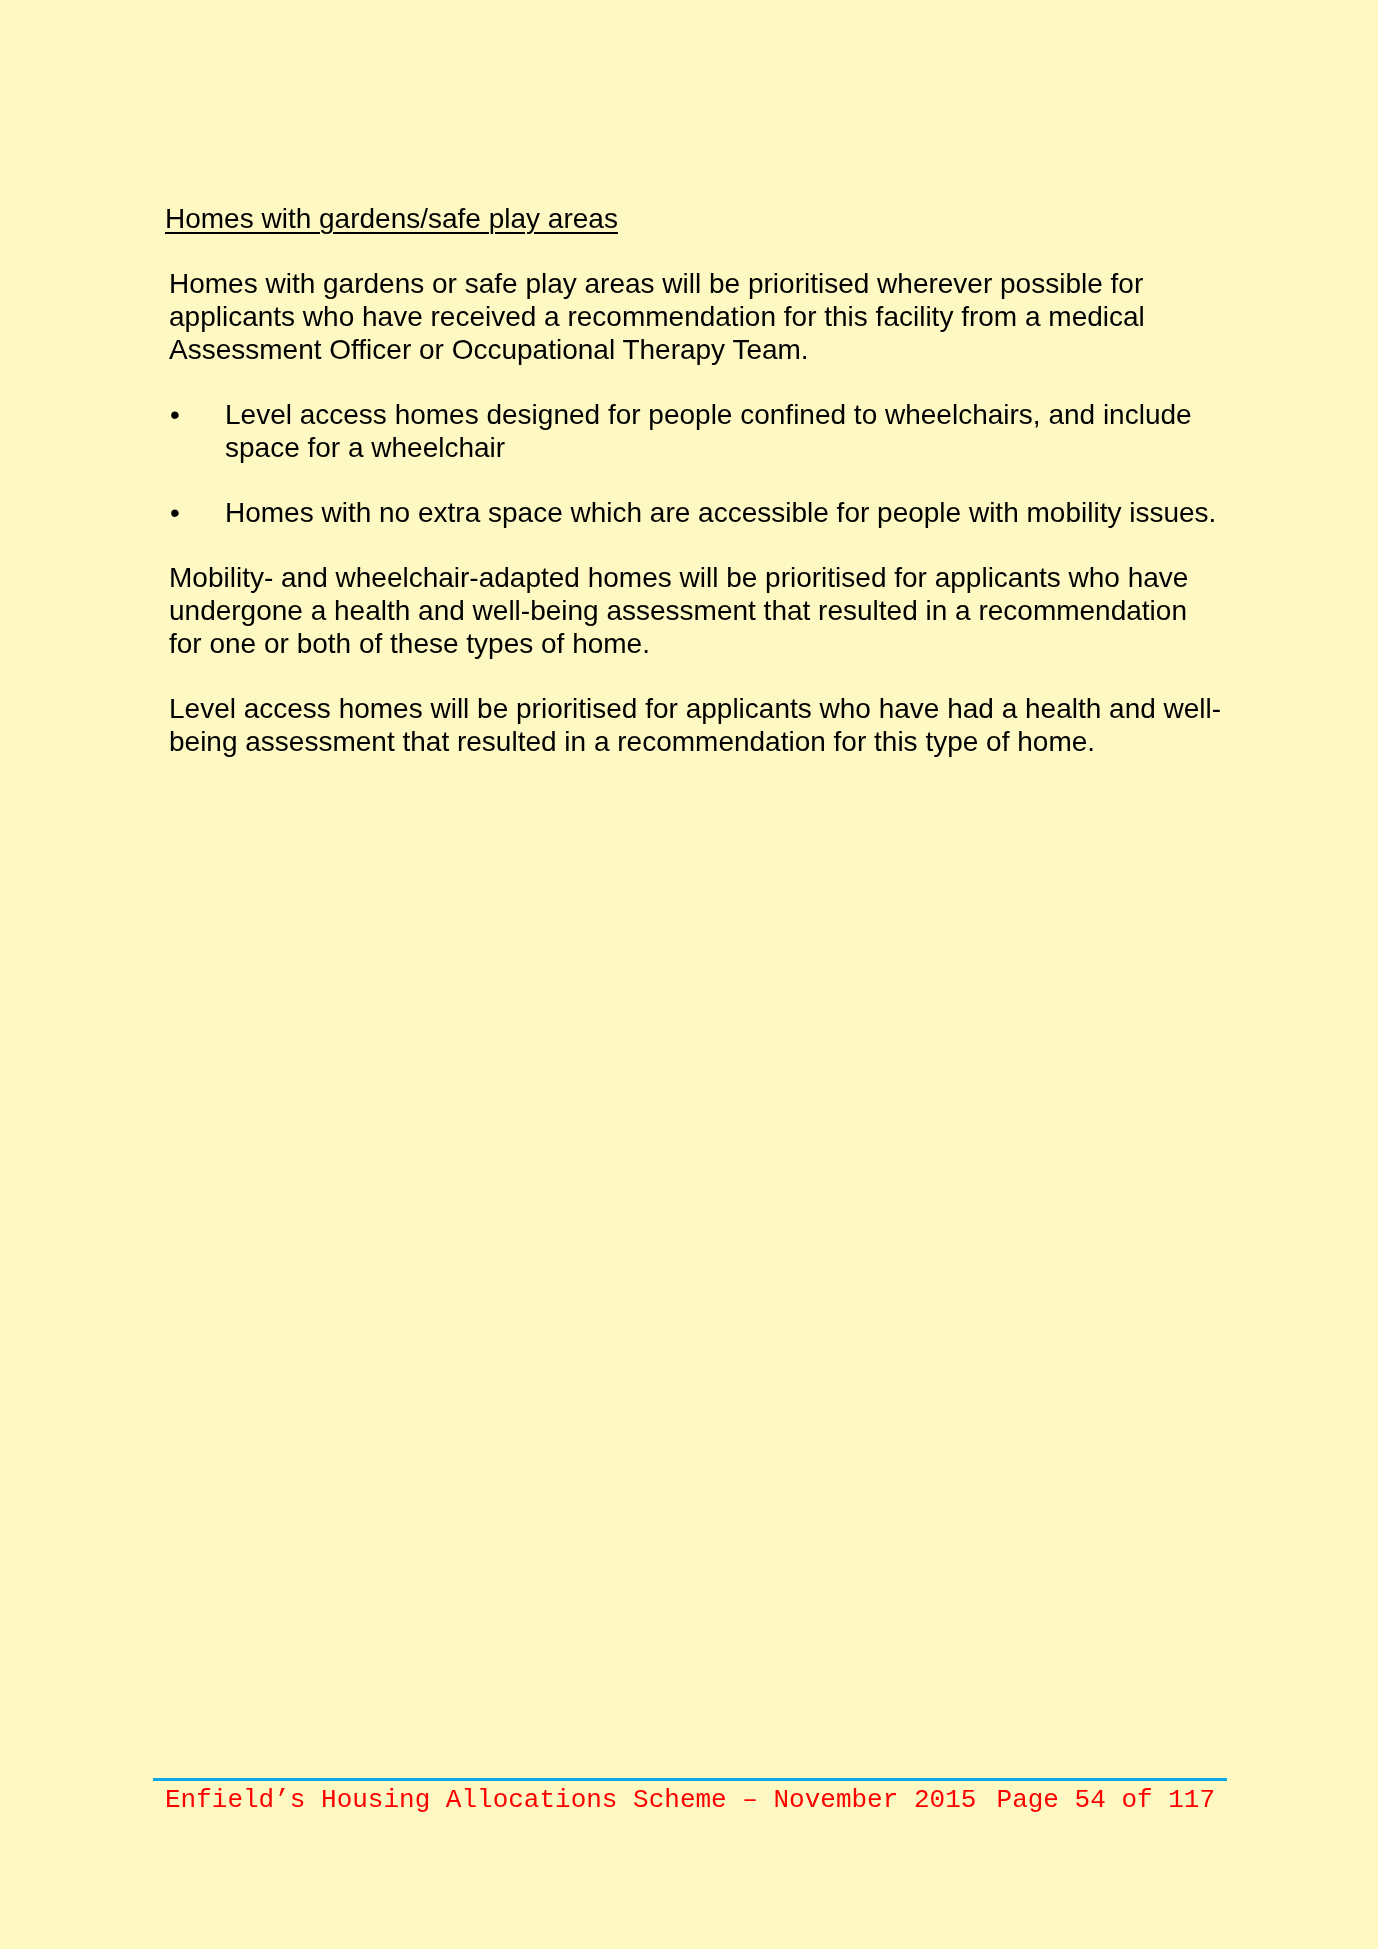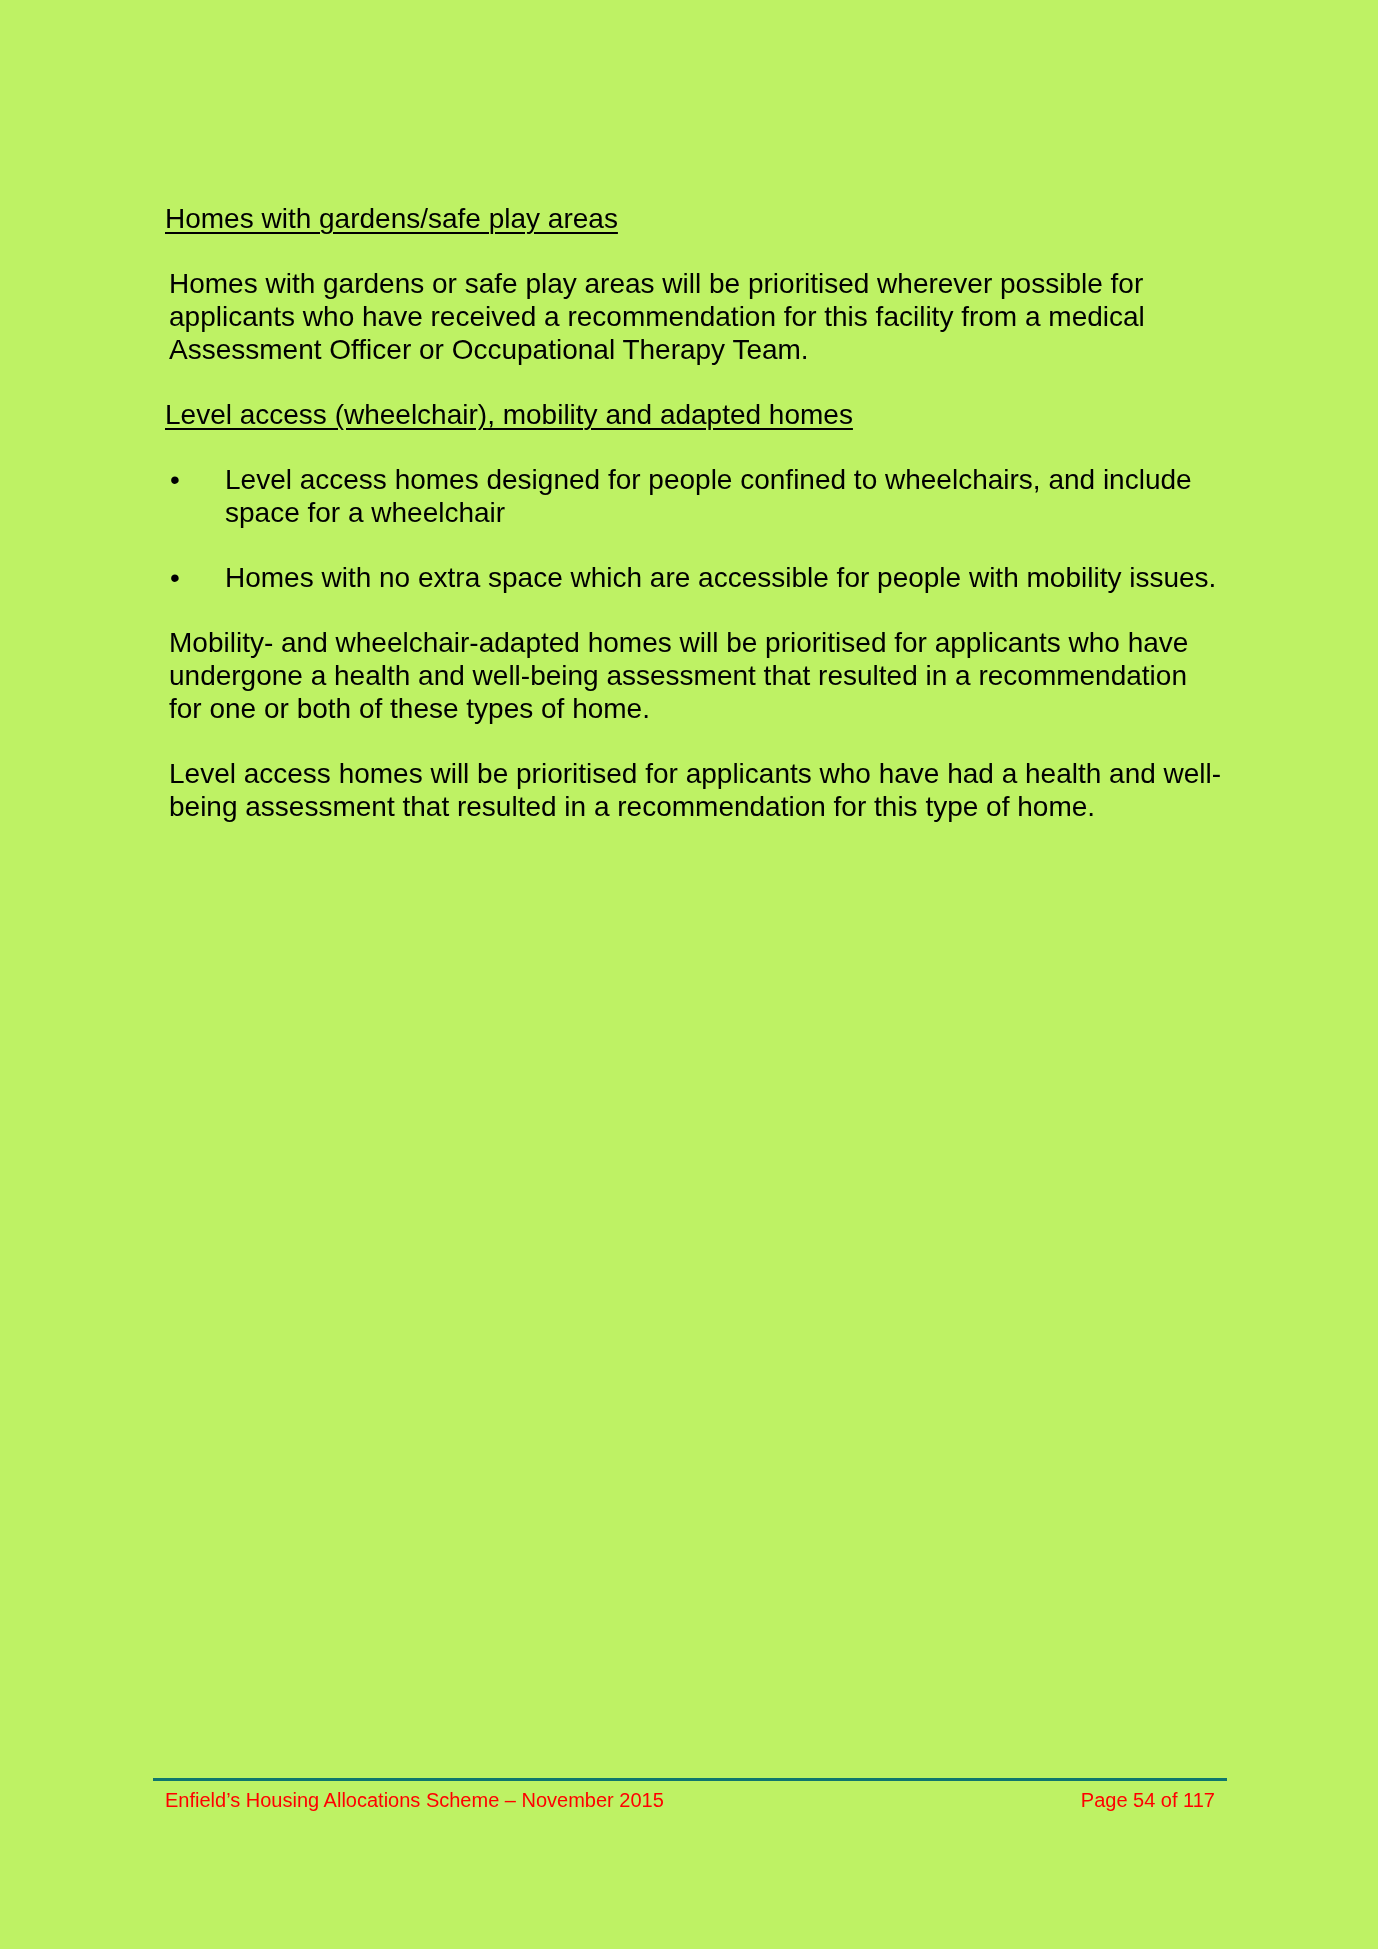--- a/index.html
+++ b/index.html
@@ -4,21 +4,21 @@
 <style>
   html, body {
     margin: 0;
     padding: 0;
     background: #ffffff;
   }
   .page {
     position: relative;
     width: 1378px;
     height: 1949px;
-    background: #bef264;
+    background: #fef9c3;
     color: #000000;
     font-family: "Liberation Sans", sans-serif;
     font-size: 28px;
     line-height: 33px;
     overflow: hidden;
   }
   .content {
     padding: 202px 165px 0 165px;
     width: 1060px;
     box-sizing: content-box;
@@ -43,44 +43,44 @@
   .bullet-marker {
     position: absolute;
     left: 5px;
     top: 0;
   }
   .footer {
     position: absolute;
     top: 1778px;
     left: 153px;
     width: 1074px;
-    border-top: 3px solid #0f766e;
+    border-top: 3px solid #0ea5e9;
     box-sizing: border-box;
     color: #ff0000;
     display: flex;
     justify-content: space-between;
     align-items: flex-start;
     padding: 3px 12px 0 12px;
-    font-size: 20px;
+    font-size: 26px;
     line-height: 33px;
+    font-family: Liberation Mono, monospace;
   }
 </style>
 </head>
 <body>
 
 <div class="page">
   <div class="content">
 
     <h2 class="heading">Homes with gardens/safe play areas</h2>
 
     <p class="para">Homes with gardens or safe play areas will be prioritised wherever possible for applicants who have received a recommendation for this facility from a medical Assessment Officer or Occupational Therapy Team.</p>
 
 
 
-    <h2 class="heading">Level access (wheelchair), mobility and adapted homes</h2>
 
 
     <div class="bullet-item">
       <span class="bullet-marker">•</span>
       <span class="bullet-text">Level access homes designed for people confined to wheelchairs, and include space for a wheelchair</span>
     </div>
 
     <div class="bullet-item">
       <span class="bullet-marker">•</span>
       <span class="bullet-text">Homes with no extra space which are accessible for people with mobility issues.</span>

